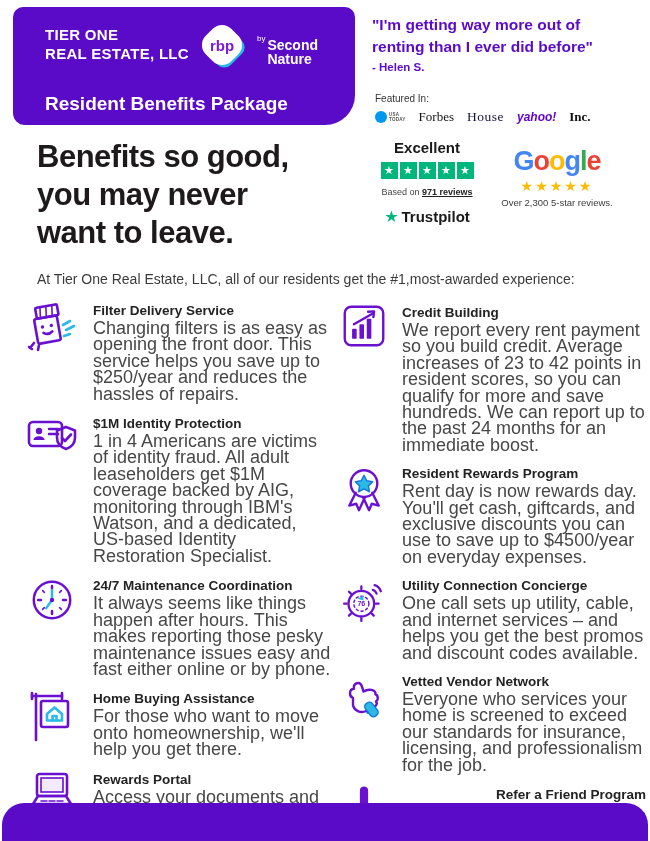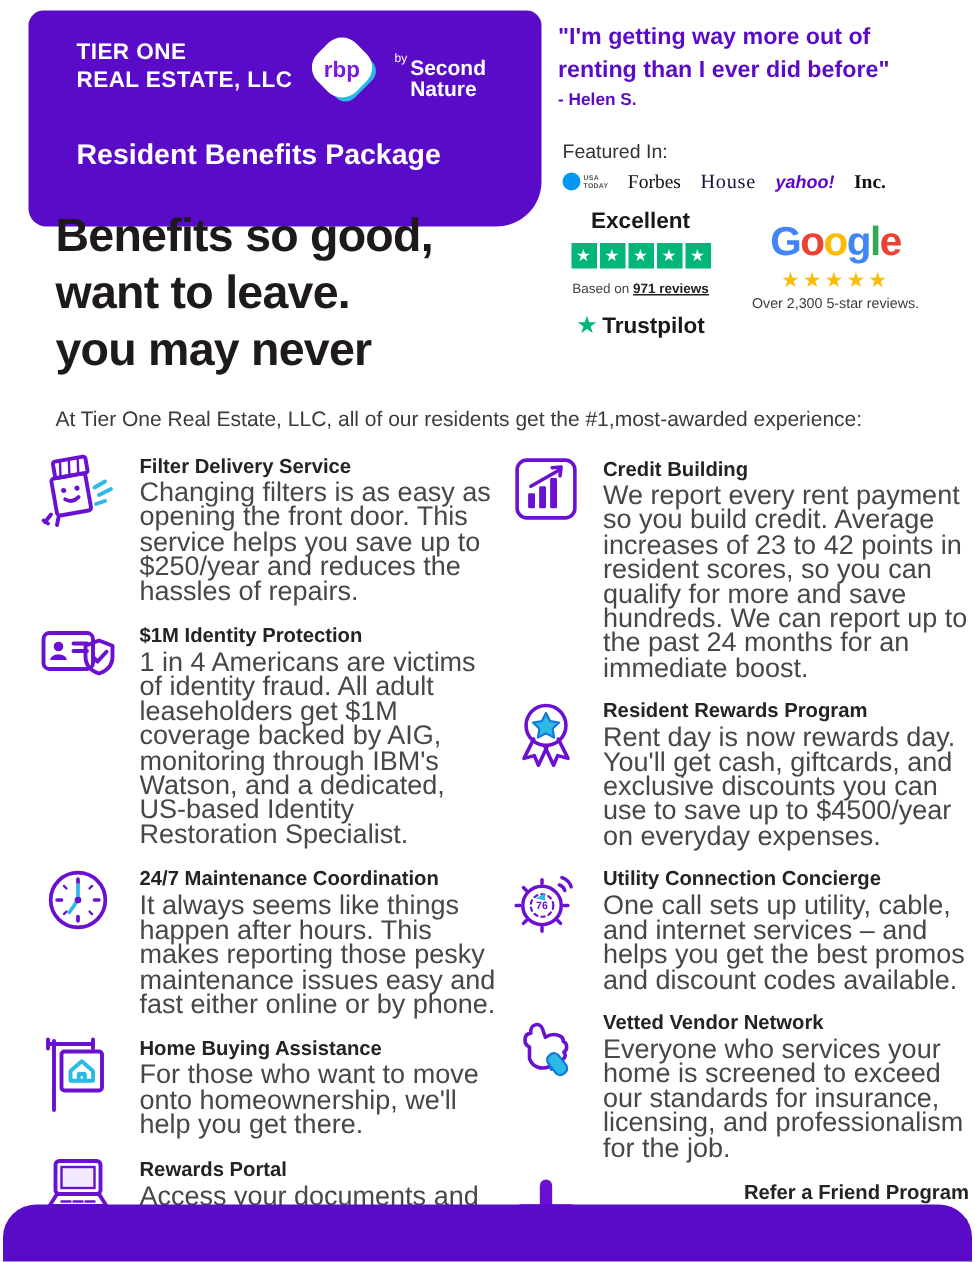--- a/index.html
+++ b/index.html
@@ -1,39 +1,39 @@
 <!DOCTYPE html>
 <html><head>
 <meta charset="utf-8">
 <style>
   html,body{margin:0;padding:0;}
   body{width:650px;height:841px;background:#ffffff;font-family:"Liberation Sans",sans-serif;
        -webkit-font-smoothing:antialiased;color:#231f20;overflow:hidden;}
   #page{position:relative;width:650px;height:841px;background:#fff;}
 
   
-  .header-card{position:absolute;left:19px;top:7px;width:342px;height:144px;background:#5a0bc8;
+  .header-card{position:absolute;left:13px;top:7px;width:342px;height:118px;background:#5a0bc8;
                border-radius:10px 10px 30px 12px;}
   .company{position:absolute;left:32px;top:18px;color:#fff;font-weight:bold;font-size:15px;line-height:19px;letter-spacing:.3px;}
   .logo-wrap{position:absolute;left:180px;top:10px;display:flex;align-items:center;}
   .rbp-badge{width:60px;height:60px;}
   .by-brand{margin-left:4px;color:#fff;display:flex;}
   .by-word{font-size:8px;margin-top:6px;margin-right:2px;}
   .brand-lines{font-size:14px;line-height:14px;font-weight:bold;margin-top:10px;}
   .package-title{position:absolute;left:32px;top:86px;color:#fff;font-weight:bold;font-size:19px;}
 
   
   .testimonial{position:absolute;left:372px;top:14px;width:268px;}
   .quote{color:#5a0bc8;font-weight:bold;font-size:15.5px;line-height:22px;}
   .quote span{display:block;}
   .attribution{color:#5a0bc8;font-weight:bold;font-size:11.5px;margin-top:3px;}
 
   
   .featured{position:absolute;left:375px;top:93px;width:260px;}
-  .featured-label{font-size:13px;color:#333;}
+  .featured-label{font-size:10px;color:#333;}
   .featured-logos{display:flex;align-items:center;margin-top:5px;gap:13px;}
   .usat{display:flex;align-items:center;gap:2px;}
   .usat-dot{width:12px;height:12px;border-radius:50%;background:#0098f0;}
   .usat-txt{font-size:4.6px;font-weight:bold;color:#555;line-height:5px;letter-spacing:.2px;}
   .forbes{font-family:"Liberation Serif",serif;font-weight:normal;font-size:13px;color:#111;}
   .house{font-family:"Liberation Serif",serif;font-weight:normal;font-size:13.5px;color:#14143c;letter-spacing:.5px;}
   .yahoo{font-weight:bold;font-style:italic;font-size:12px;color:#5f01d1;}
   .inc{font-family:"Liberation Serif",serif;font-weight:bold;font-size:13px;color:#111;}
 
   
@@ -156,22 +156,22 @@
   <div class="google-block">
     <div class="google-word">
       <span class="gl-b">G</span><span class="gl-r">o</span><span class="gl-y">o</span><span class="gl-b">g</span><span class="gl-g">l</span><span class="gl-r">e</span>
     </div>
     <div class="google-stars">★★★★★</div>
     <div class="google-caption">Over 2,300 5-star reviews.</div>
   </div>
 
   <div class="headline">
     <span>Benefits so good,</span>
+    <span>you may never</span>
     <span>want to leave.</span>
-    <span>you may never</span>
   </div>
   <div class="intro">At Tier One Real Estate, LLC, all of our residents get the #1,most-awarded experience:</div>
 
   <div class="col col-left">
 
     <div class="benefit">
       <div class="b-icon">
         <svg width="52" height="50" viewBox="0 0 52 50">
           <g transform="rotate(-10 22 22)">
             <rect x="12" y="4" width="22" height="11" rx="1.5" class="st"></rect>

